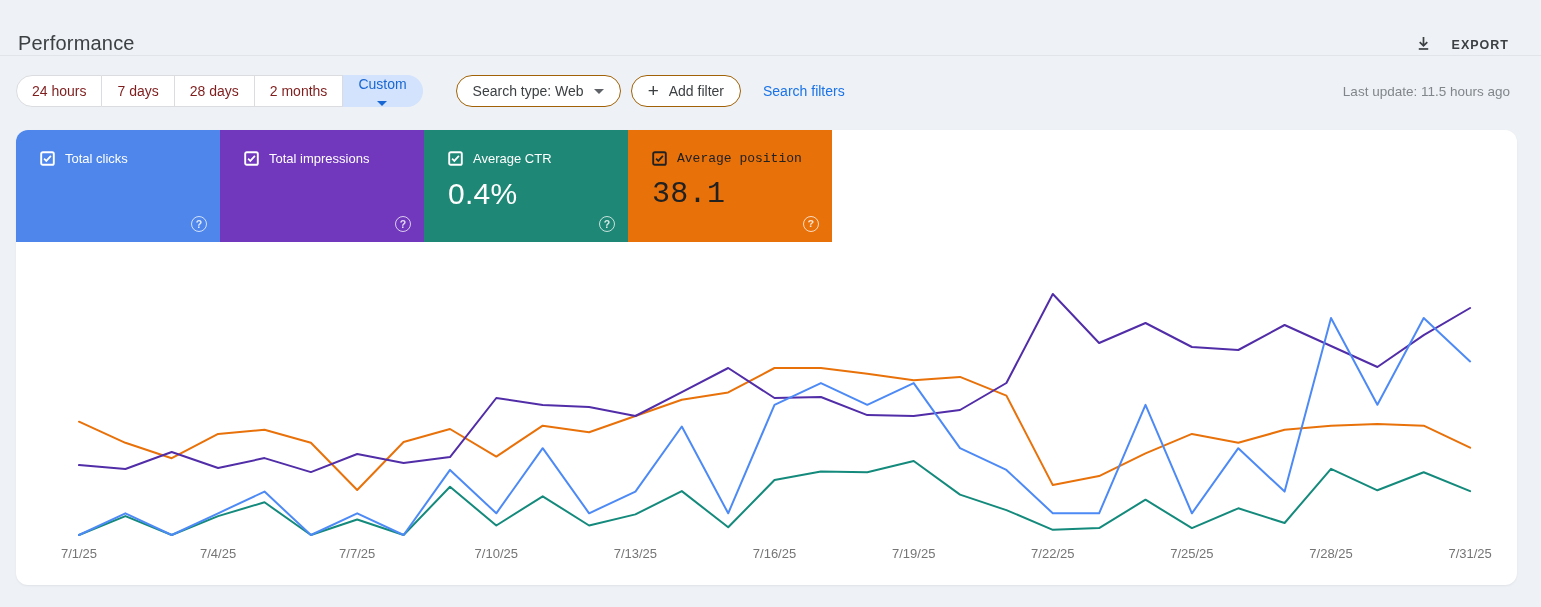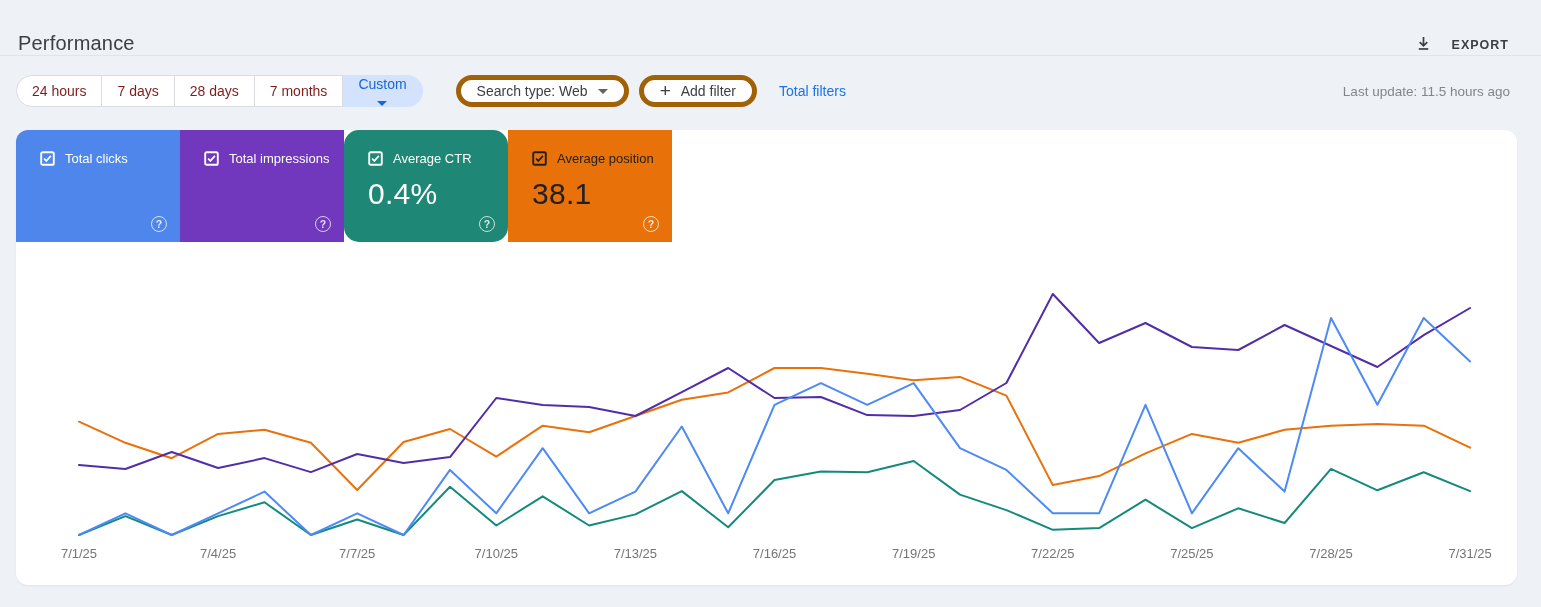--- a/index.html
+++ b/index.html
@@ -14,35 +14,35 @@
 
   
   .toolbar { height:32px; margin:19px 0 0; padding:0 31px 0 16px; display:flex; align-items:center; }
   .seg-group { display:flex; height:32px; }
   .seg { display:flex; align-items:center; gap:9px; padding:0 15px; font-size:14px; color:#7f1d1d;
          background:#fff; border:1px solid #dadce0; border-left-width:0; cursor:pointer; white-space:nowrap; }
   .seg:first-child { border-left-width:1px; border-radius:16px 0 0 16px; }
   .seg:last-child { border-radius:0 16px 16px 0;flex-direction:column; }
   .seg.selected { background:#d3e3fd; border-color:#d3e3fd; color:#1967d2; font-weight:500; }
   .pill-btn { display:flex; align-items:center; gap:10px; height:32px; padding:0 16px; background:#fff;
-              border:5px solid #a16207; border-radius:16px; font-size:14px; color:#3c4043; cursor:pointer; white-space:nowrap; }
+              border:1px solid #a16207; border-radius:16px; font-size:14px; color:#3c4043; cursor:pointer; white-space:nowrap; }
   .pill-btn .plus { font-size:19px; font-weight:400; color:#3c4043; line-height:1; margin-top:-2px; }
   .caret { width:0; height:0; border-left:5px solid transparent; border-right:5px solid transparent;
            border-top:5px solid #5f6368; display:inline-block; }
   .seg.selected .caret { border-top-color:#1967d2; }
   .link-btn { margin-left:22px; color:#1a73e8; font-size:14px; font-weight:500; cursor:pointer; }
   .search-type { margin-left:33px; }
   .add-filter { margin-left:10px; }
   .last-update { margin-left:auto; font-size:13.5px; color:#80868b; }
 
   
   .chart-card { position:absolute; left:16px; top:130px; width:1501px; height:455px; background:#fff;
                 border-radius:12px; box-shadow:0 1px 2px rgba(60,64,67,.08); }
   .tiles { display:flex; }
-  .tile { width:164px; height:112px; padding:21px 0 0 24px; position:relative; cursor:pointer; }
+  .tile { width:204px; height:112px; padding:21px 0 0 24px; position:relative; cursor:pointer; }
   .tile:first-child { border-top-left-radius:12px; }
   .tile-label { display:flex; align-items:center; gap:10px; font-size:13px; }
   .tile-value { font-size:30px; font-weight:400; margin-top:11px; letter-spacing:.3px; }
   .tile-help { position:absolute; right:13px; bottom:10px; width:16px; height:16px; border-radius:50%;
                border:1.4px solid rgba(255,255,255,.75); color:rgba(255,255,255,.82); font-size:10.5px;
                display:flex; align-items:center; justify-content:center; font-weight:700; }
   .tile-check svg { display:block; }
   .chart-svg { position:absolute; left:0; top:112px; }
   .chart-svg text { font-family:"Liberation Sans",sans-serif; font-size:13px; fill:#757575; }
 </style>
@@ -67,36 +67,36 @@
       <div class="seg">
         <span>24 hours</span>
       </div>
       <div class="seg">
         <span>7 days</span>
       </div>
       <div class="seg">
         <span>28 days</span>
       </div>
       <div class="seg">
-        <span>7 months</span>
+        <span>2 months</span>
       </div>
       <div class="seg selected">
         <span>Custom</span>
         <span class="caret"></span>
       </div>
     </div>
   <div class="pill-btn search-type">
     <span>Search type: Web</span>
     <span class="caret"></span>
   </div>
   <div class="pill-btn add-filter">
     <span class="plus">+</span>
     <span>Add filter</span>
   </div>
-  <div class="link-btn">Total filters</div>
+  <div class="link-btn">Search filters</div>
   <div class="last-update">Last update: 11.5 hours ago</div>
 </div>
 
 <div class="chart-card">
   <div class="tiles" id="metric-cards">
       <div class="tile" style="background: rgb(78, 134, 236); color: rgb(255, 255, 255);">
         <div class="tile-label">
           <span class="tile-check">
             <svg width="15" height="15" viewBox="0 0 15 15" fill="none">
               <rect x="1.2" y="1.2" width="12.6" height="12.6" rx="1.6" stroke="#ffffff" stroke-width="1.9"></rect>
@@ -112,34 +112,34 @@
           <span class="tile-check">
             <svg width="15" height="15" viewBox="0 0 15 15" fill="none">
               <rect x="1.2" y="1.2" width="12.6" height="12.6" rx="1.6" stroke="#ffffff" stroke-width="1.9"></rect>
               <path d="M4.1 7.7l2.2 2.2 4.6-5" stroke="#ffffff" stroke-width="1.7" fill="none"></path>
             </svg>
           </span>
           <span>Total impressions</span>
         </div>
         <span class="tile-help">?</span>
       </div>
-      <div class="tile" style="background: rgb(30, 135, 117); color: rgb(255, 255, 255); border-radius: 15px;">
+      <div class="tile" style="background: rgb(30, 135, 117); color: rgb(255, 255, 255);">
         <div class="tile-label">
           <span class="tile-check">
             <svg width="15" height="15" viewBox="0 0 15 15" fill="none">
               <rect x="1.2" y="1.2" width="12.6" height="12.6" rx="1.6" stroke="#ffffff" stroke-width="1.9"></rect>
               <path d="M4.1 7.7l2.2 2.2 4.6-5" stroke="#ffffff" stroke-width="1.7" fill="none"></path>
             </svg>
           </span>
           <span>Average CTR</span>
         </div>
         <div class="tile-value">0.4%</div>
         <span class="tile-help">?</span>
       </div>
-      <div class="tile" style="background: rgb(232, 113, 10); color: rgb(33, 33, 33);">
+      <div class="tile" style="background: rgb(232, 113, 10); color: rgb(33, 33, 33); font-family: Liberation Mono, monospace;">
         <div class="tile-label">
           <span class="tile-check">
             <svg width="15" height="15" viewBox="0 0 15 15" fill="none">
               <rect x="1.2" y="1.2" width="12.6" height="12.6" rx="1.6" stroke="#212121" stroke-width="1.9"></rect>
               <path d="M4.1 7.7l2.2 2.2 4.6-5" stroke="#212121" stroke-width="1.7" fill="none"></path>
             </svg>
           </span>
           <span>Average position</span>
         </div>
         <div class="tile-value">38.1</div>

